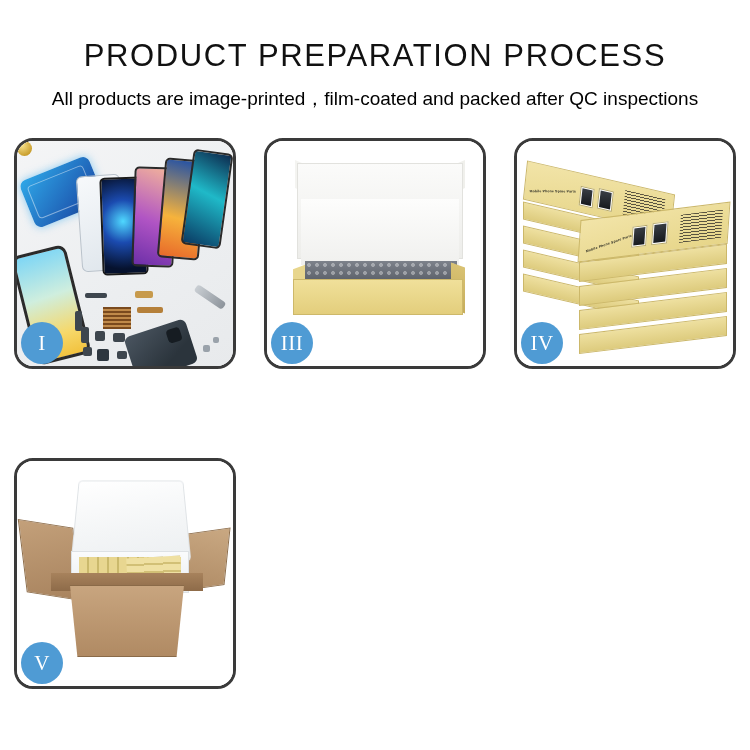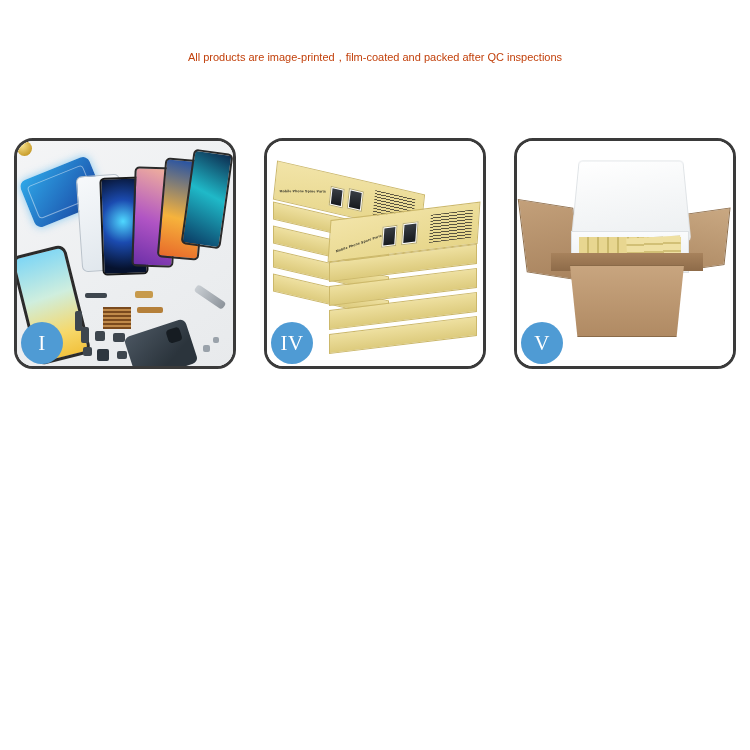--- a/index.html
+++ b/index.html
@@ -9,21 +9,21 @@
     font-family: "Liberation Sans", sans-serif;
     overflow: hidden;
     position: relative;
   }
   .header { text-align: center; padding-top: 38px; }
   .title {
     font-size: 31px; font-weight: 400; letter-spacing: 1.6px;
     color: #111; white-space: nowrap;
   }
   .subtitle {
-    font-size: 11px; color: #c2410c; margin-top: 12px; white-space: nowrap;
+    font-size: 19px; color: #000000; margin-top: 12px; white-space: nowrap;
   }
   .grid {
     position: absolute; left: 14px; top: 138px;
     width: 722px; height: 560px;
     display: grid;
     grid-template-columns: repeat(3, 222px);
     grid-template-rows: repeat(2, 231px);
     column-gap: 28px; row-gap: 89px;
   }
   .panel {
@@ -183,20 +183,21 @@
     background: linear-gradient(180deg,#b7936c,#a07e58);
     clip-path: polygon(0 14%, 100% 0, 100% 72%, 0 100%); }
   .tape { position: absolute; background: rgba(160,128,92,.55); }
   .c6-seam { position:absolute; left:74px; top:36px; width:96px; height:2px;
     background: rgba(140,110,78,.6); transform: rotate(18deg); }
 </style>
 </head>
 <body>
 
 <div class="header">
+  <div class="title">PRODUCT PREPARATION PROCESS</div>
   <div class="subtitle">All products are image-printed，film-coated and packed after QC inspections</div>
 </div>
 
 <div class="grid">
 
   <div class="panel">
     <div class="panel-inner p1">
       <div class="ph film"></div>
       <div class="ph glass"></div>
       <div class="ph phA"></div>
@@ -218,20 +219,33 @@
       <div class="dot" style="left:80px;top:208px;width:12px;height:12px;background:#2e3740"></div>
       <div class="dot" style="left:100px;top:210px;width:10px;height:8px"></div>
       <div class="dot" style="left:58px;top:170px;width:7px;height:20px"></div>
       <div class="dot" style="left:186px;top:204px;width:7px;height:7px;background:#9aa2aa"></div>
       <div class="dot" style="left:196px;top:196px;width:6px;height:6px;background:#9aa2aa"></div>
     </div>
     <div class="badge">I</div>
   </div>
 
 
+  <div class="panel">
+    <div class="panel-inner p3">
+      <div class="lid-flapL"></div>
+      <div class="lid-flapR"></div>
+      <div class="lid-back"></div>
+      <div class="foam"></div>
+      <div class="grayfill"></div>
+      <div class="box3-edgeL"></div>
+      <div class="box3-side"></div>
+      <div class="box3-front"></div>
+    </div>
+    <div class="badge">III</div>
+  </div>
 
   <div class="panel">
     <div class="panel-inner p4">
       <div class="stack">
 
         <div class="sbox sbox-face" style="left:2px;top:56px;width:116px;height:18px;transform:skewY(13deg)"></div>
         <div class="sbox sbox-face" style="left:2px;top:80px;width:116px;height:18px;transform:skewY(13deg)"></div>
         <div class="sbox sbox-face" style="left:2px;top:104px;width:116px;height:18px;transform:skewY(13deg)"></div>
         <div class="sbox sbox-face" style="left:2px;top:128px;width:116px;height:18px;transform:skewY(13deg)"></div>
 

